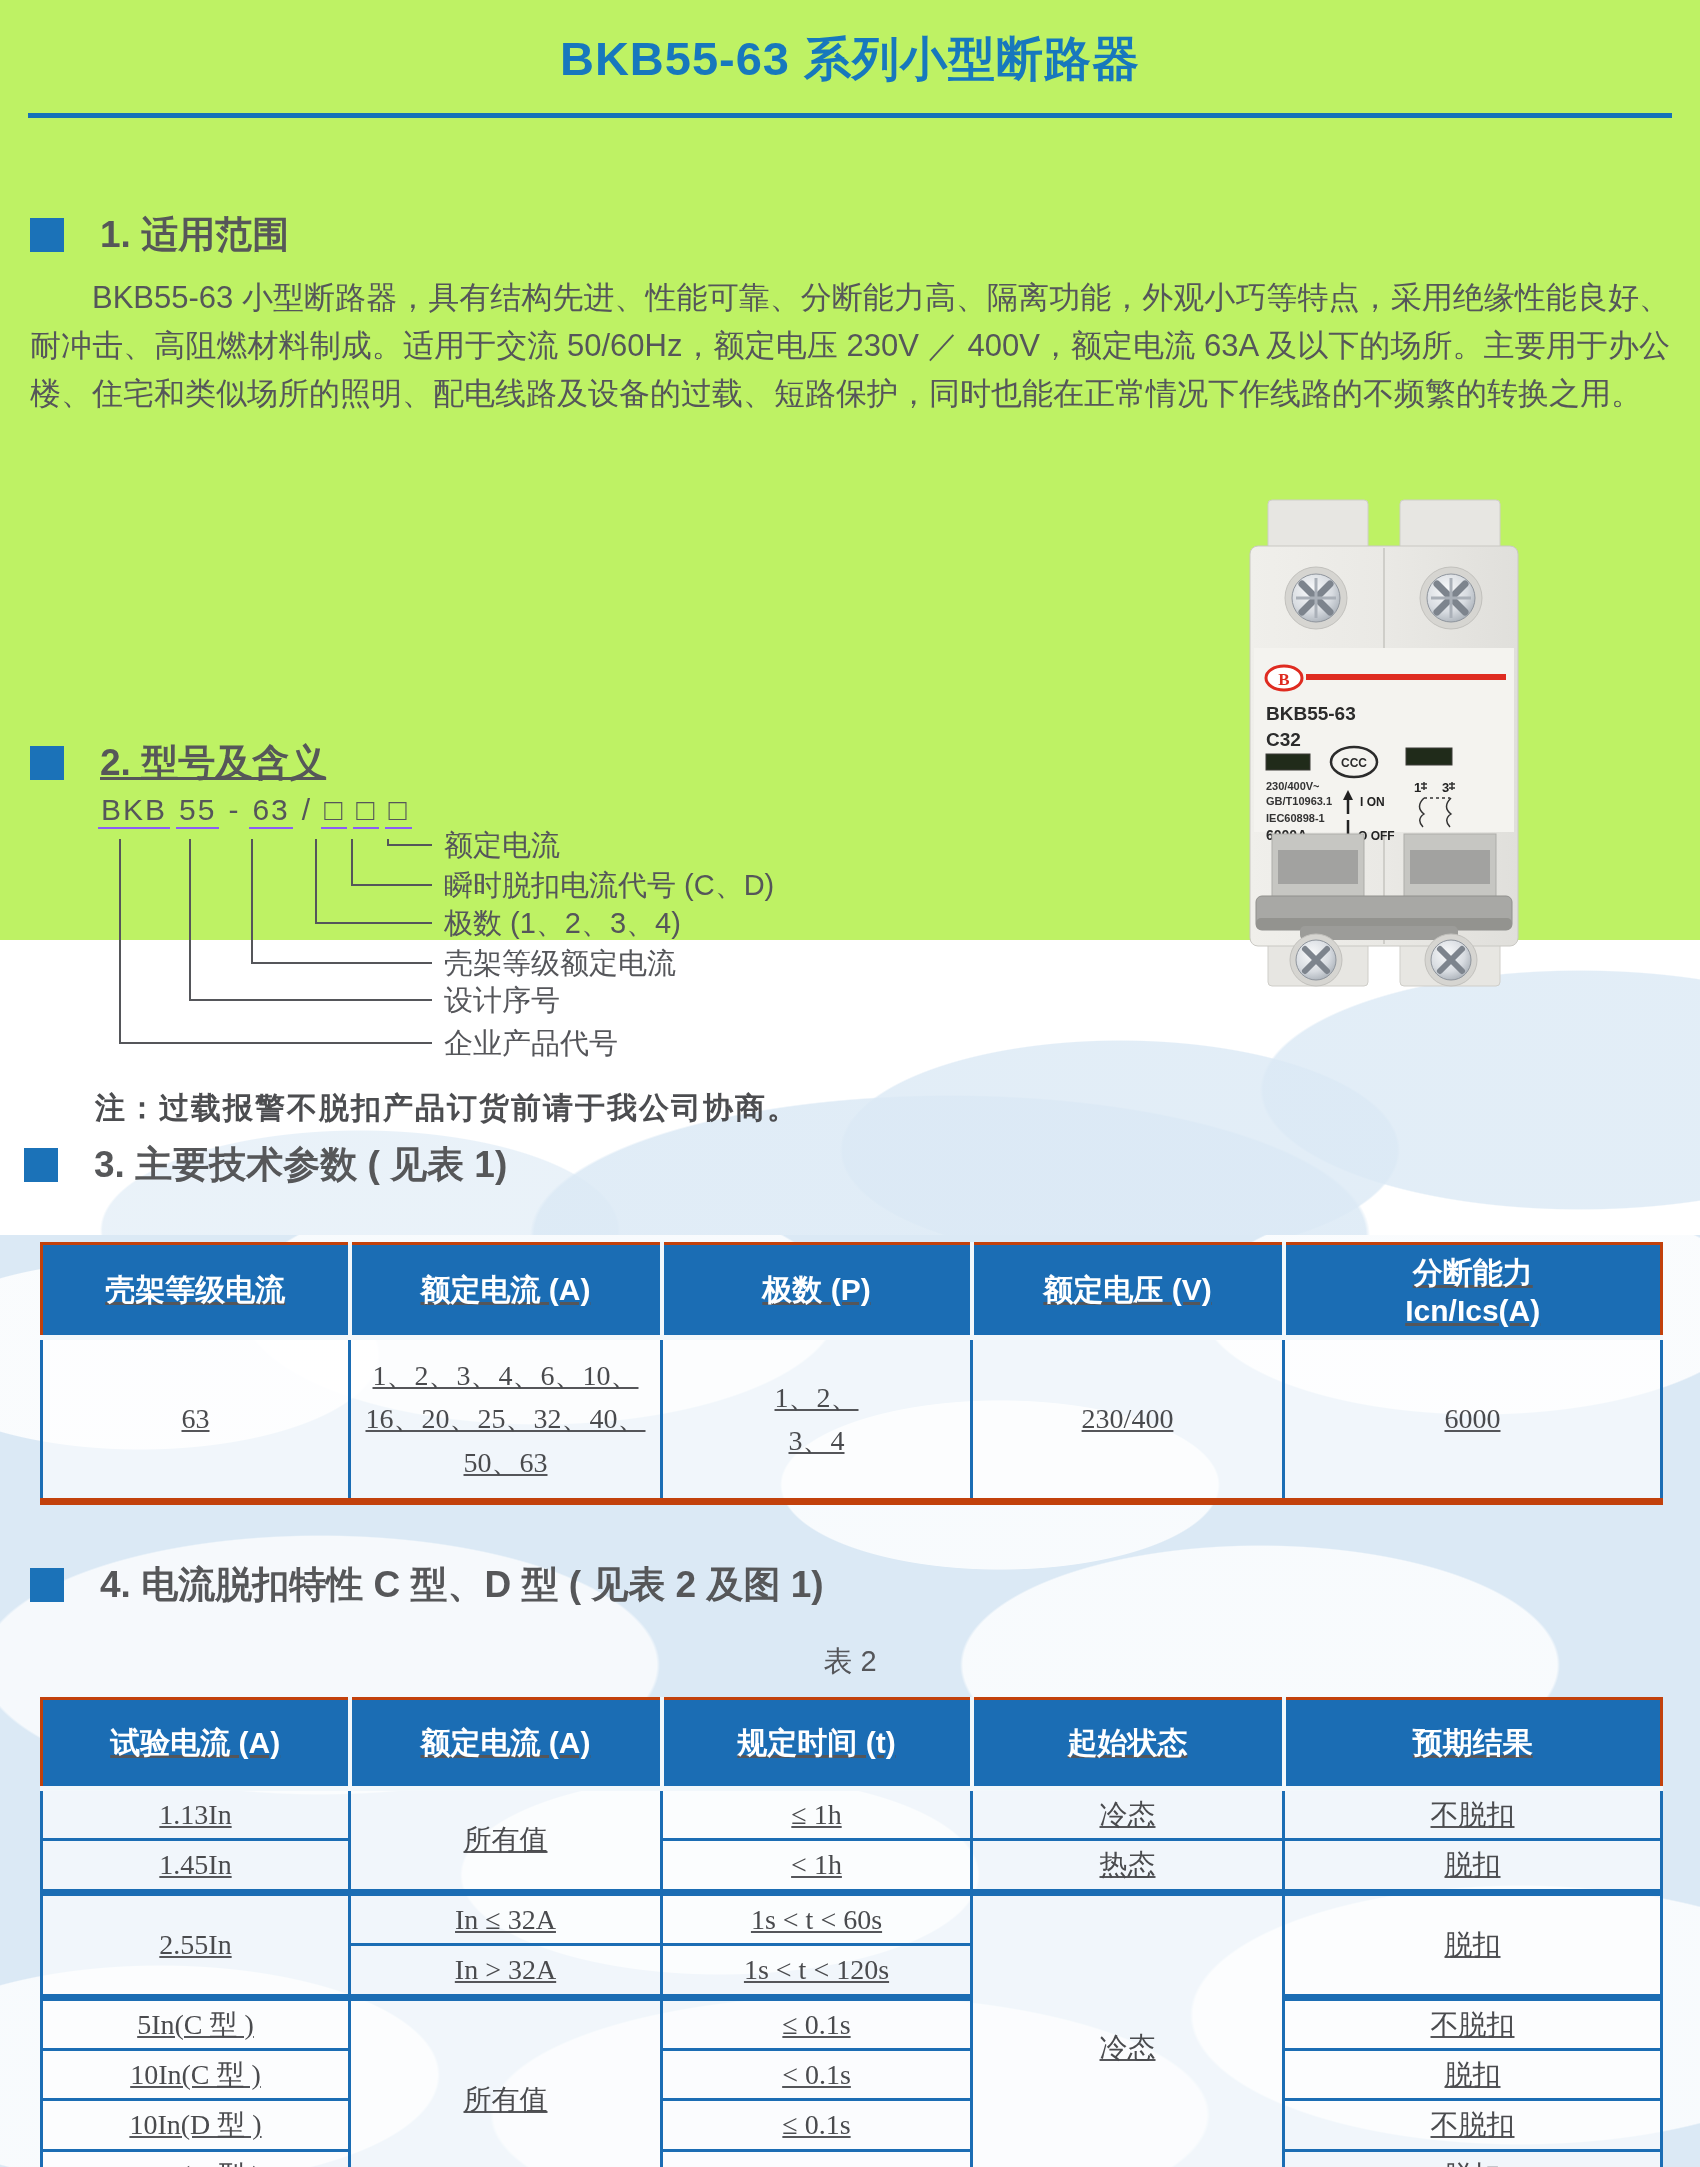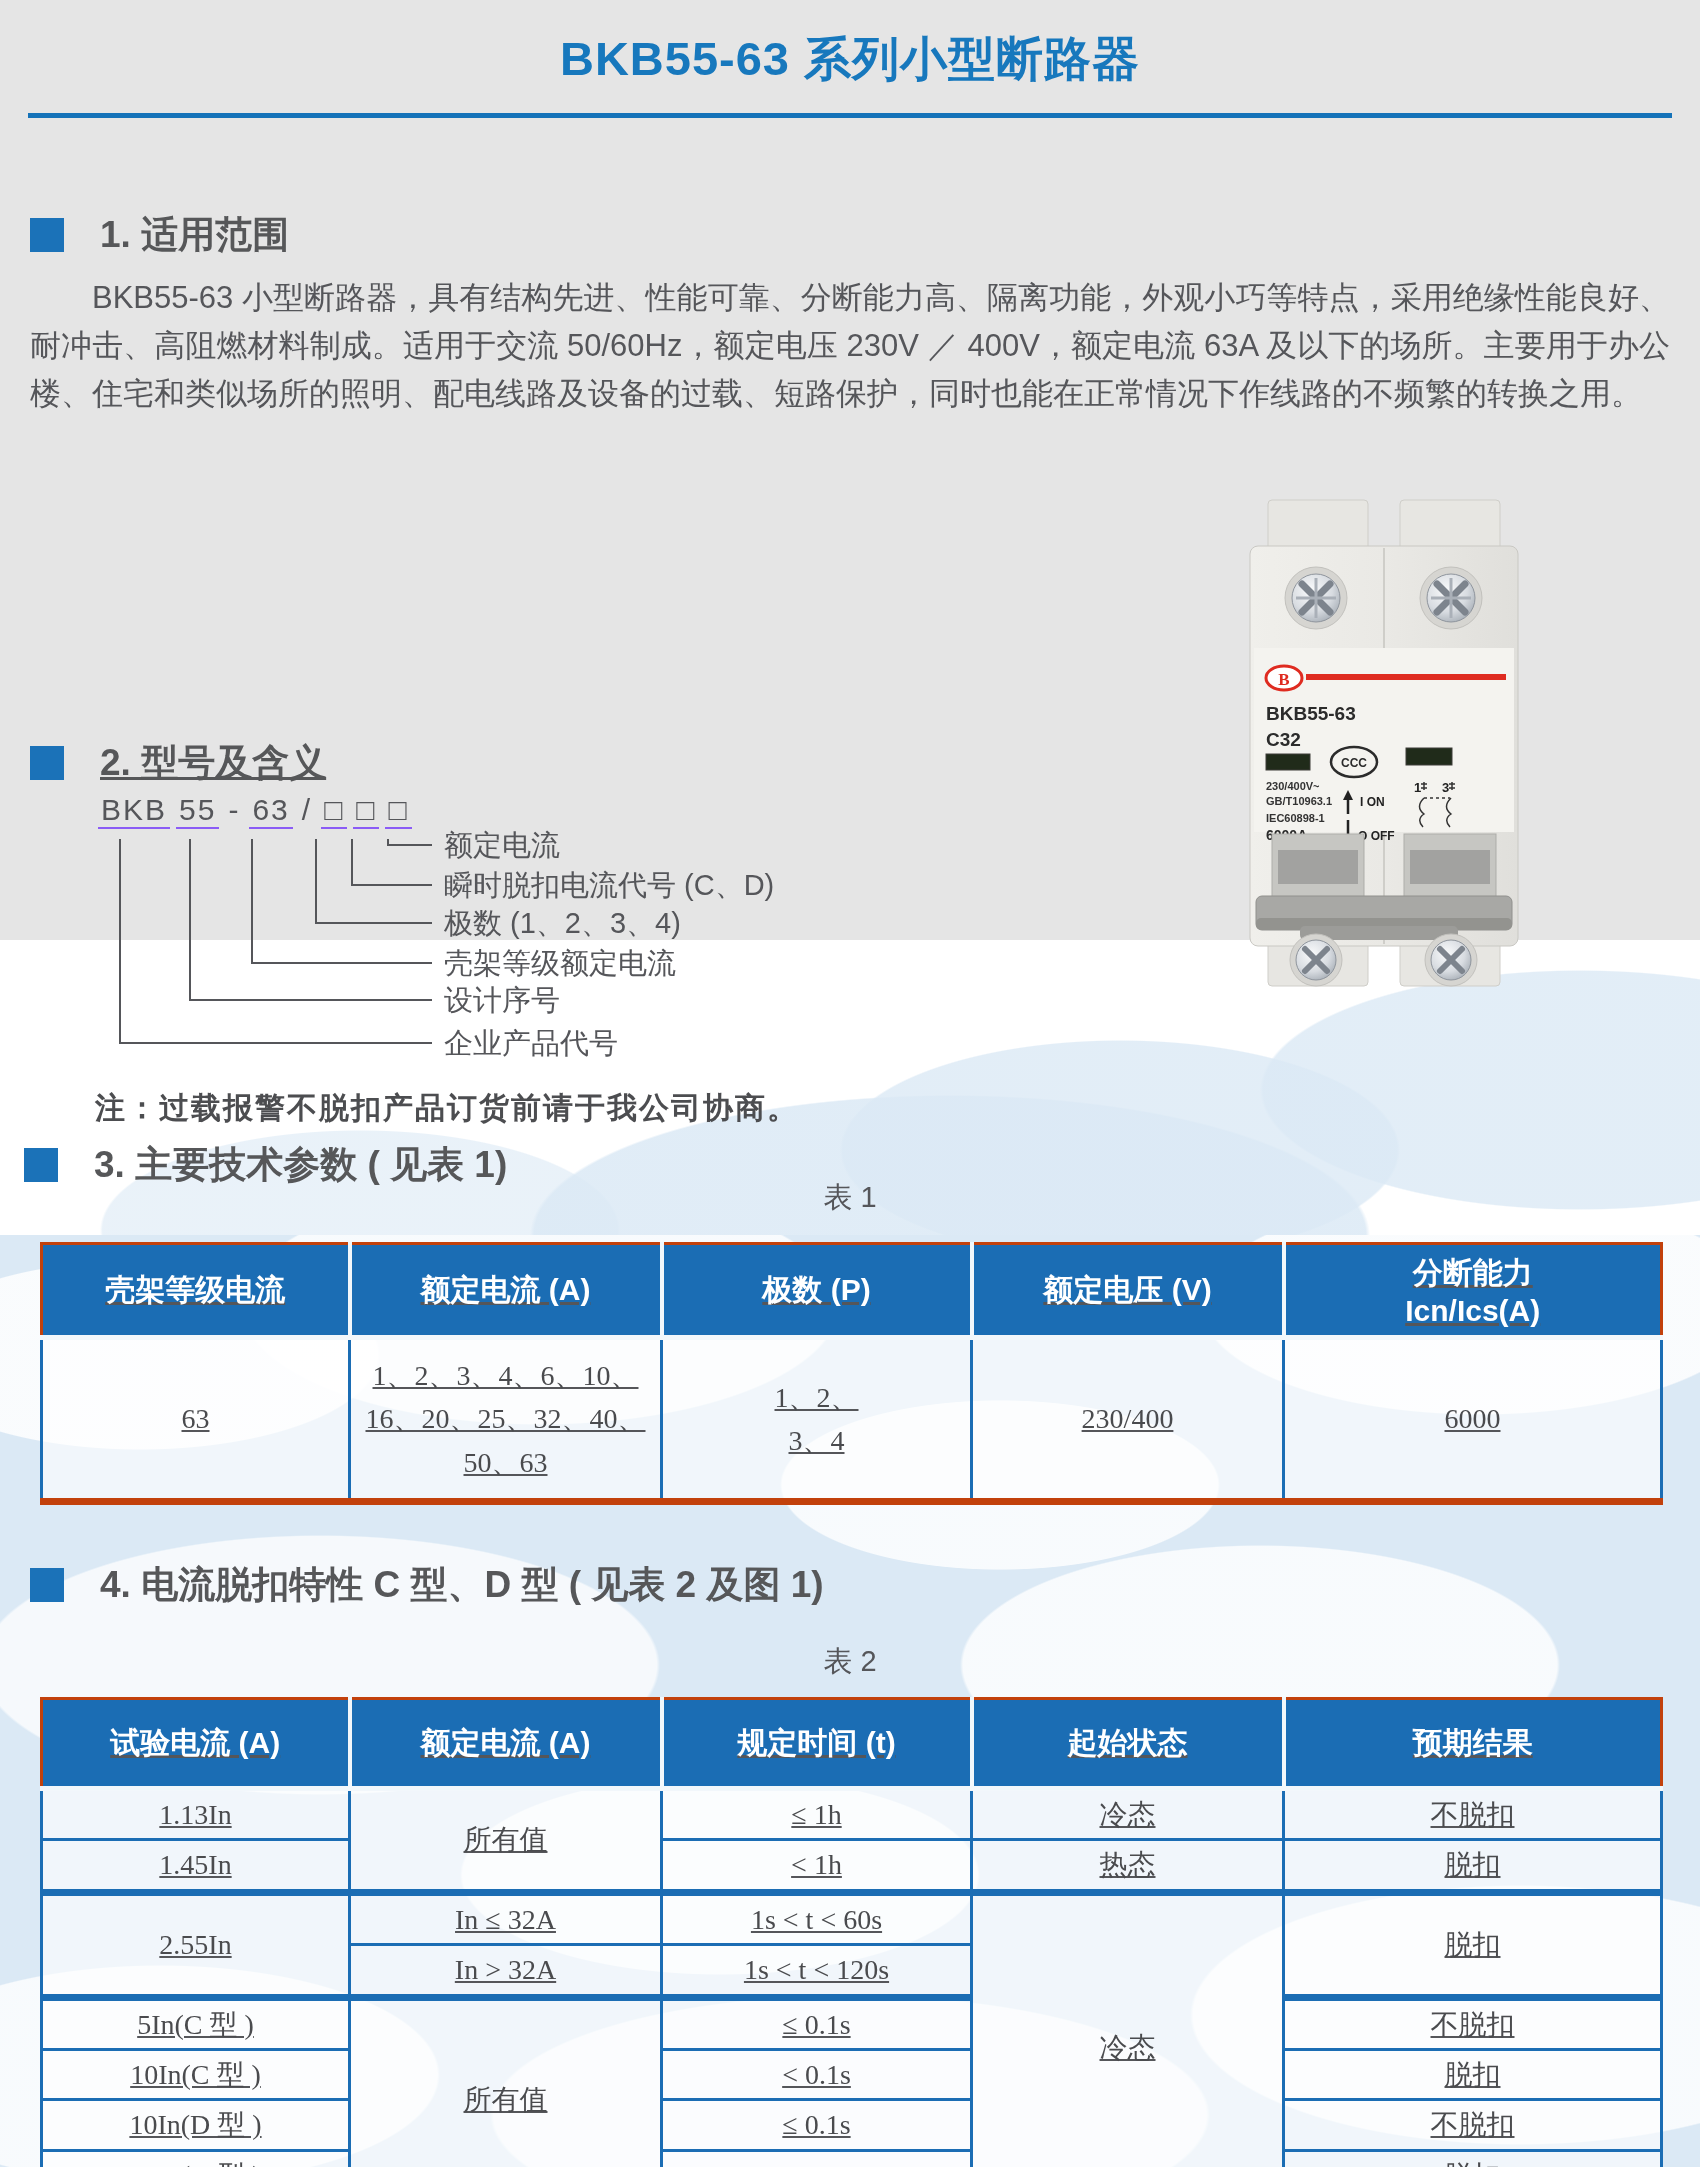--- a/index.html
+++ b/index.html
@@ -1,17 +1,17 @@
 <!DOCTYPE html>
 <html><head>
 <meta charset="utf-8">
 <style>
   html,body { margin:0; padding:0; background:#ffffff; }
   .page {
-    position:relative; width:1700px; height:2167px; background:#e5e5e5;
+    position:relative; width:1700px; height:2167px; background:#bef264;
     overflow:hidden; font-family:"Liberation Sans", sans-serif; color:#55565a;
   }
   
   .wash-top {
     position:absolute; left:0; top:940px; width:1700px; height:300px; background:#ffffff;
     background-image:
       radial-gradient(ellipse 280px 110px at 1120px 210px, rgba(219,233,245,.8) 0 99%, transparent 100%),
       radial-gradient(ellipse 320px 120px at 1580px 150px, rgba(219,233,245,.8) 0 99%, transparent 100%),
       radial-gradient(ellipse 420px 140px at 950px 295px, rgba(219,233,245,.85) 0 99%, transparent 100%),
       radial-gradient(ellipse 260px 100px at 360px 290px, rgba(219,233,245,.6) 0 99%, transparent 100%);
@@ -244,21 +244,20 @@
             <line x1="214" y1="451" x2="192" y2="473"></line>
         </g>
       </g>
     </svg>
   </div>
 
   <div class="sec-head s3-head">
     <span class="sq"></span>
     <span>3. 主要技术参数 ( 见表 1)</span>
   </div>
-  <div class="tbl-label t1-label">表 1</div>
 
   <div class="t-wrap t1-wrap">
     <table class="spec t1">
       <colgroup>
           <col style="width:308px">
           <col style="width:312px">
           <col style="width:310px">
           <col style="width:312px">
           <col style="width:378px">
         </colgroup>

